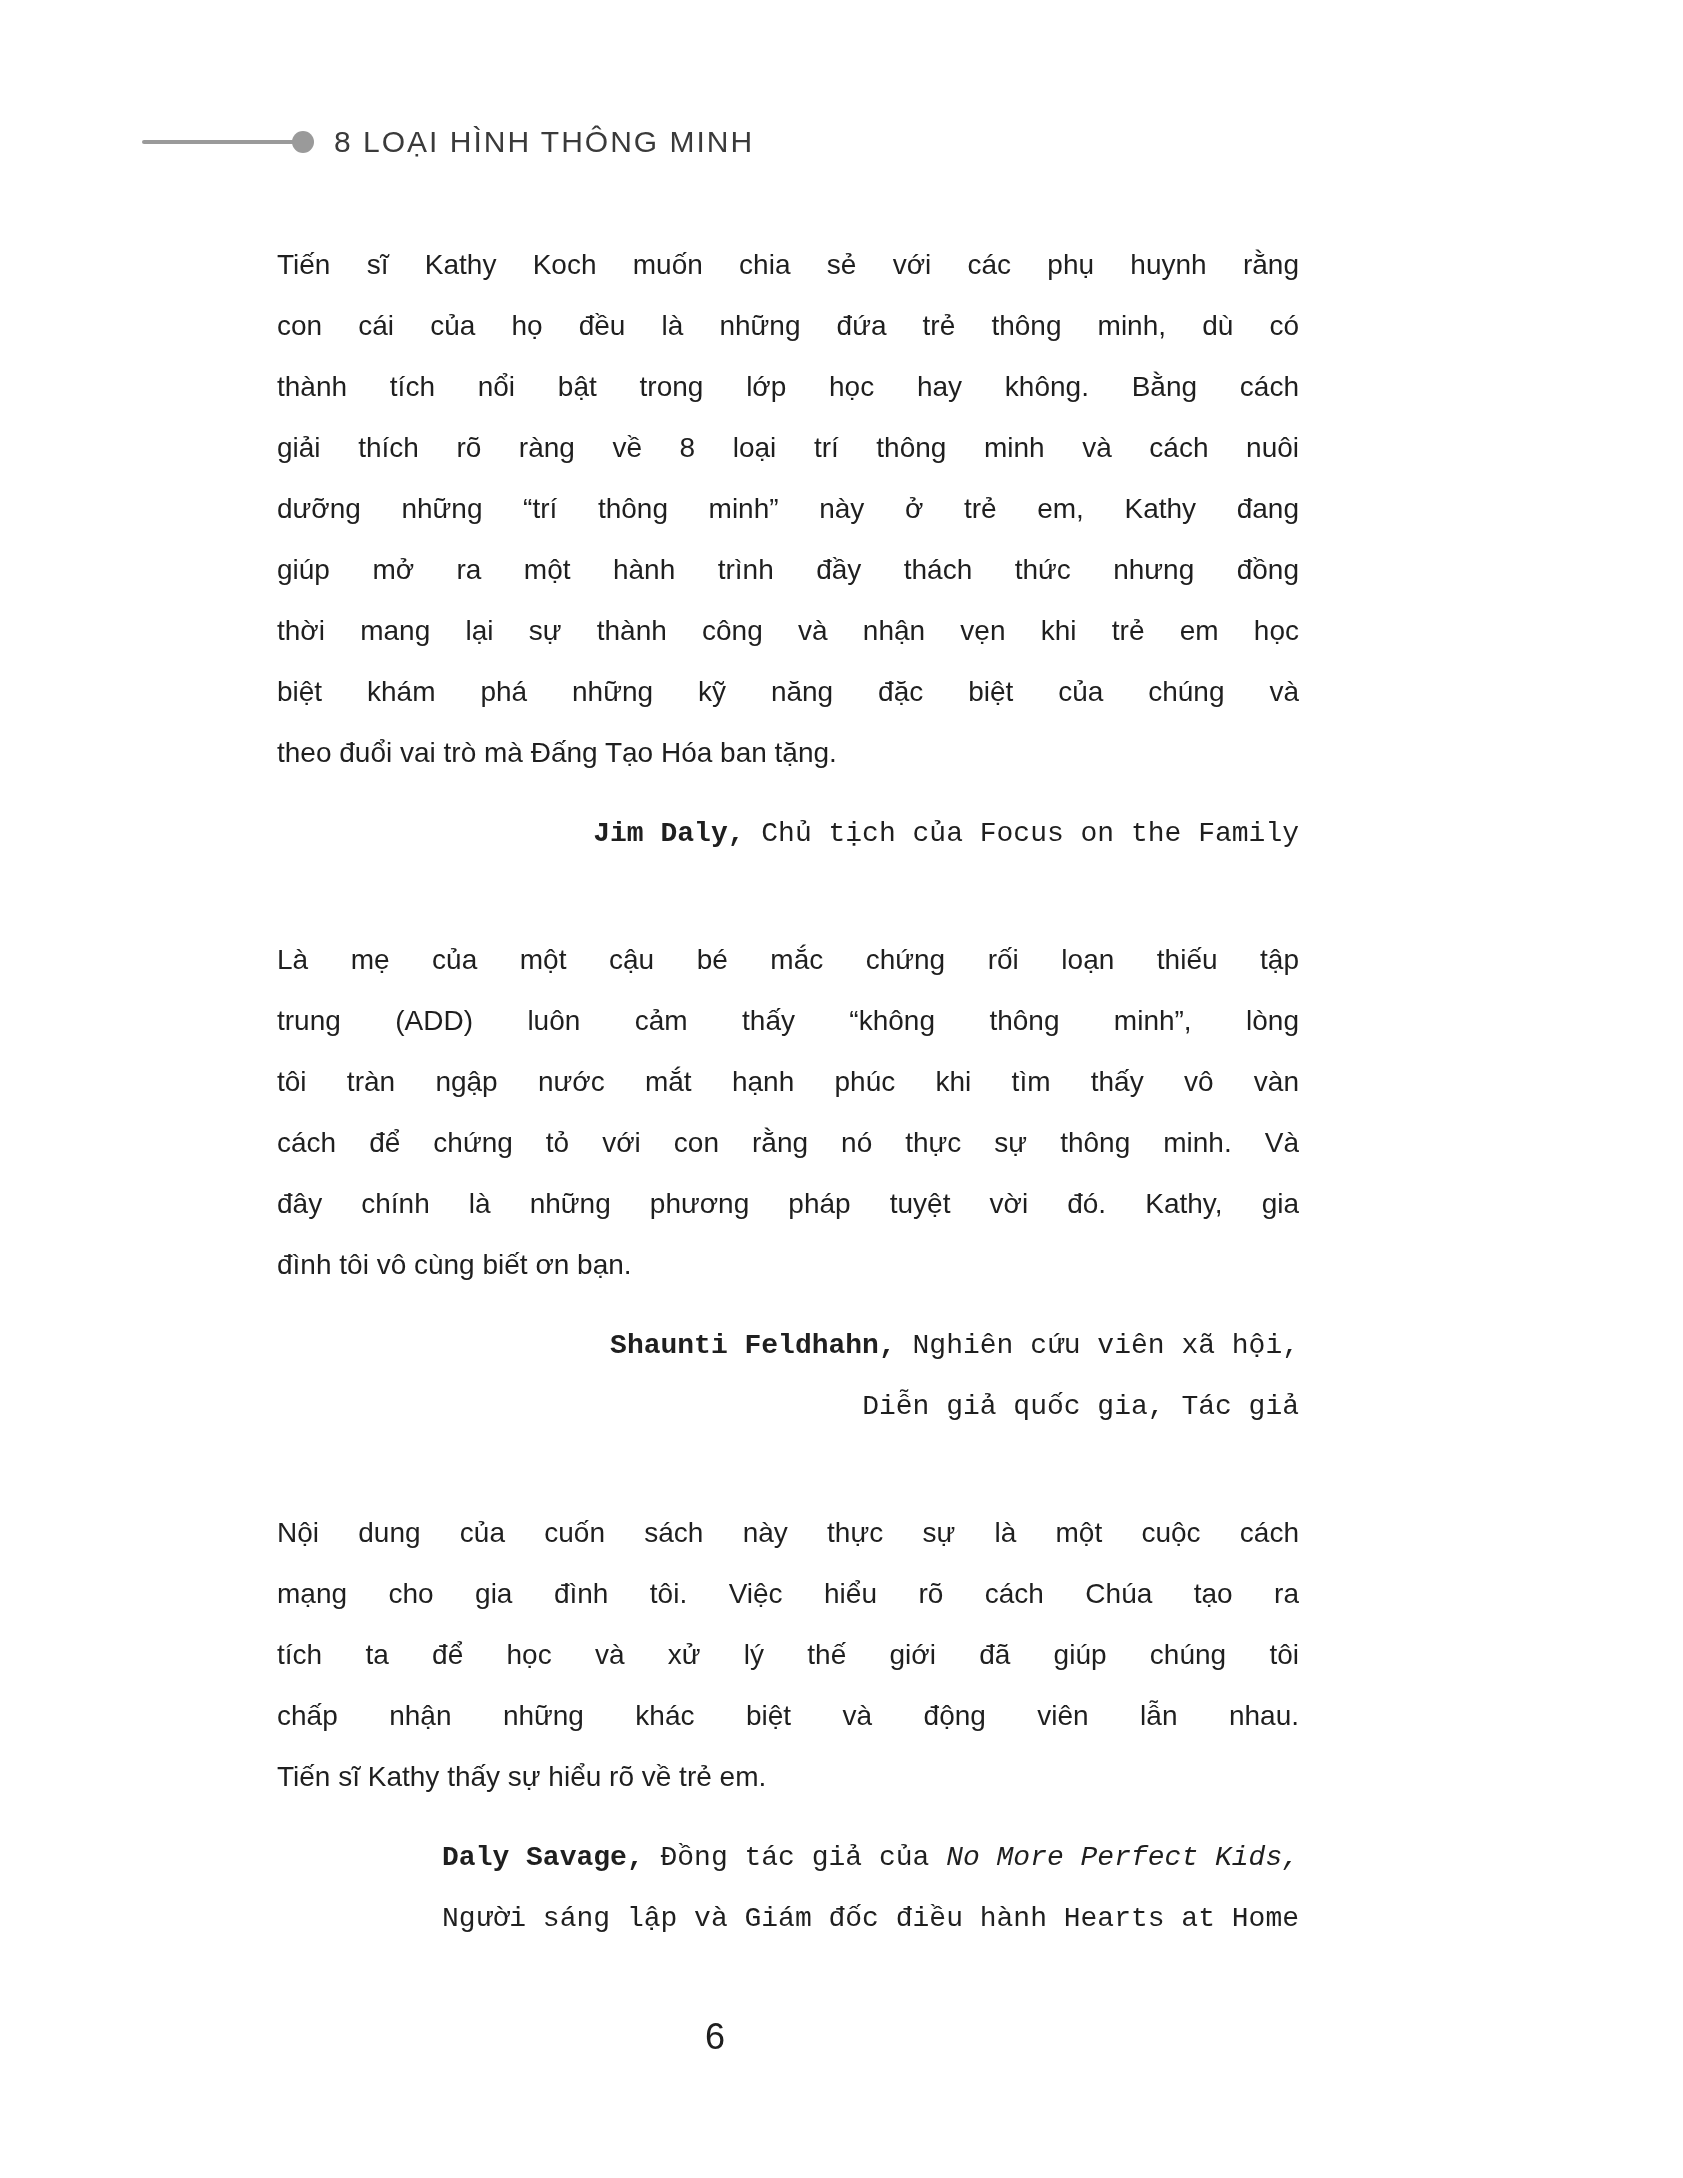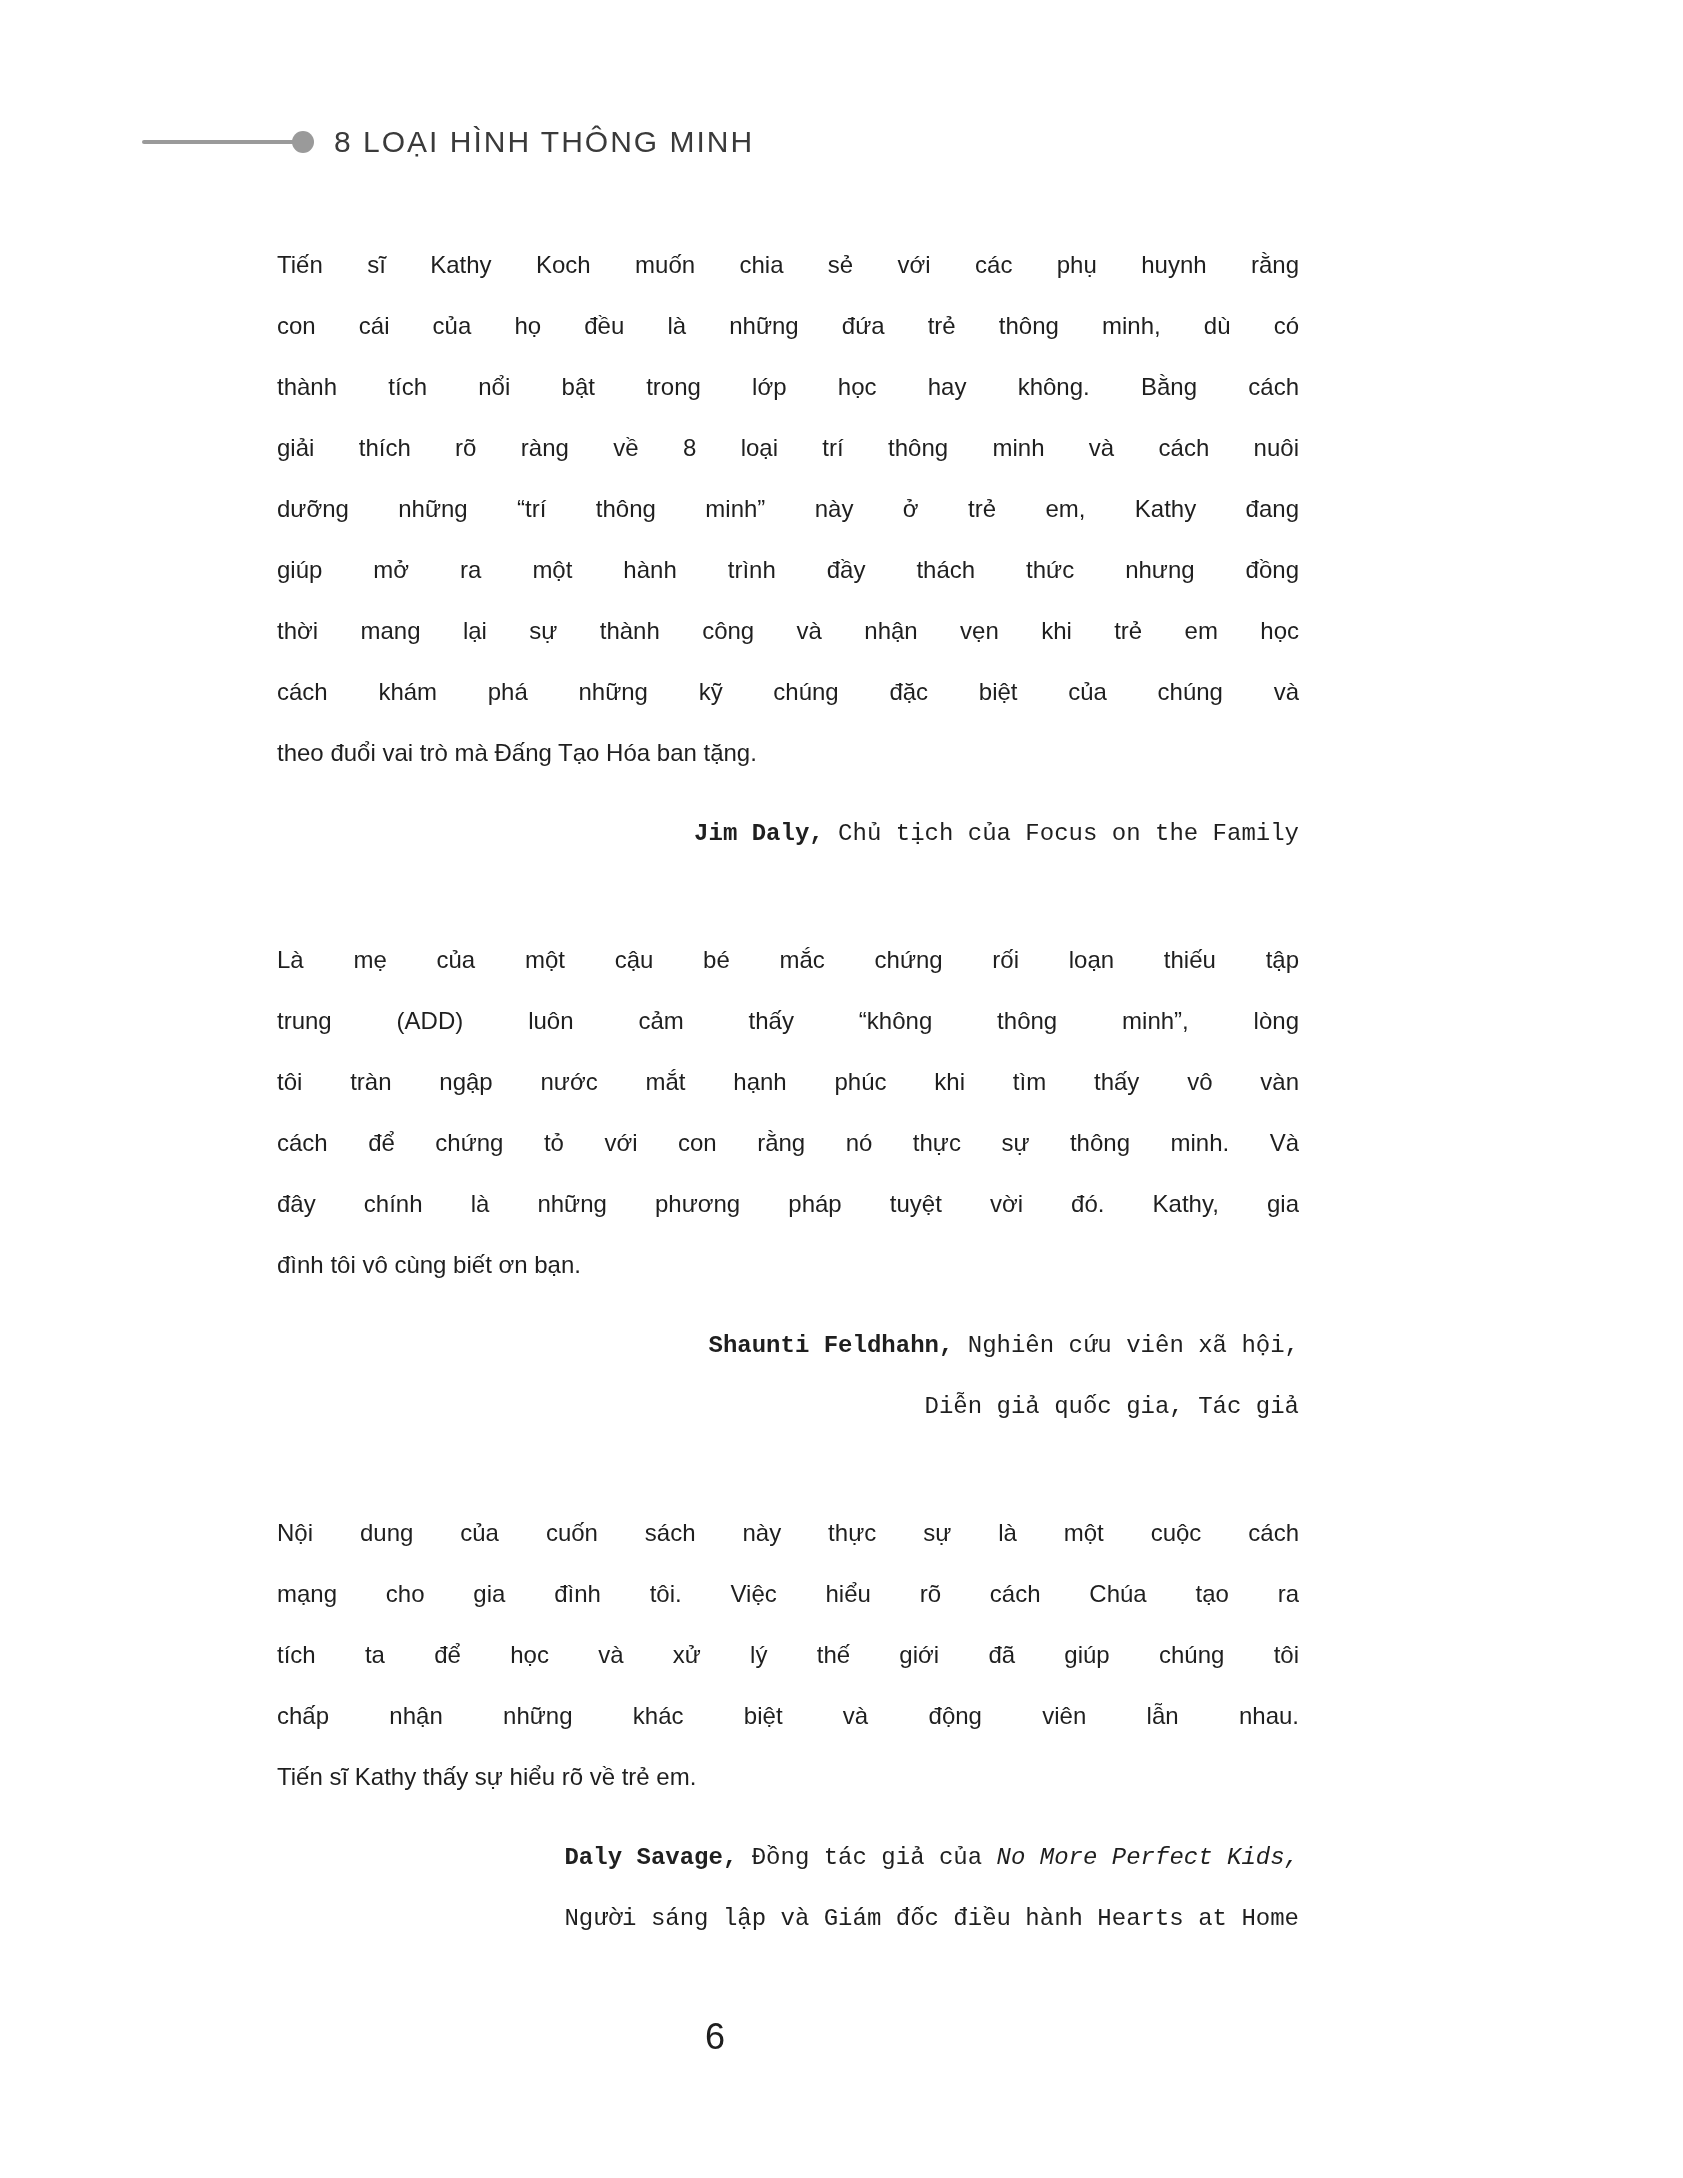--- a/index.html
+++ b/index.html
@@ -40,21 +40,21 @@
     white-space: nowrap;
   }
 
   
   .content {
     position: absolute;
     left: 277px;
     top: 234px;
     width: 1022px;
     color: #1f1f1f;
-    font-size: 24px;
+    font-size: 28px;
     line-height: 61px;
   }
   .testimonial { margin-bottom: 65px; }
   .qline {
     text-align: justify;
     text-align-last: justify;
     height: 61px;
     overflow: hidden;
   }
   .qline.qlast {
@@ -91,21 +91,21 @@
   <div class="content" id="testimonials">
       <section class="testimonial">
         <div>
           <div class="qline">Tiến sĩ Kathy Koch muốn chia sẻ với các phụ huynh rằng</div>
           <div class="qline">con cái của họ đều là những đứa trẻ thông minh, dù có</div>
           <div class="qline">thành tích nổi bật trong lớp học hay không. Bằng cách</div>
           <div class="qline">giải thích rõ ràng về 8 loại trí thông minh và cách nuôi</div>
           <div class="qline">dưỡng những “trí thông minh” này ở trẻ em, Kathy đang</div>
           <div class="qline">giúp mở ra một hành trình đầy thách thức nhưng đồng</div>
           <div class="qline">thời mang lại sự thành công và nhận vẹn khi trẻ em học</div>
-          <div class="qline">cách khám phá những kỹ chúng đặc biệt của chúng và</div>
+          <div class="qline">biệt khám phá những kỹ năng đặc biệt của chúng và</div>
           <div class="qline qlast">theo đuổi vai trò mà Đấng Tạo Hóa ban tặng.</div>
         </div>
         <div class="attribution">
           <div class="attr-line"><span class="b">Jim Daly,</span><span class=""> Chủ tịch của Focus on the Family</span></div>
         </div>
       </section>
       <section class="testimonial">
         <div>
           <div class="qline">Là mẹ của một cậu bé mắc chứng rối loạn thiếu tập</div>
           <div class="qline">trung (ADD) luôn cảm thấy “không thông minh”, lòng</div>

